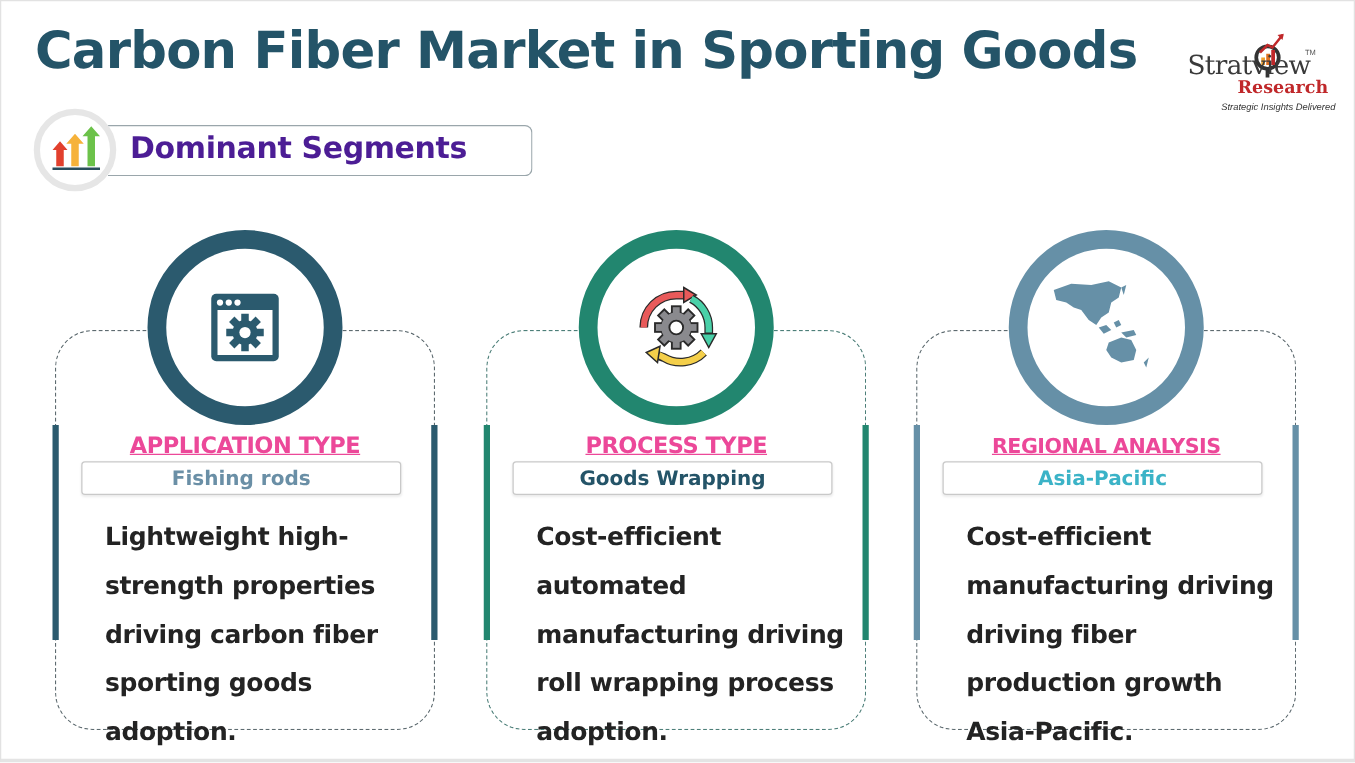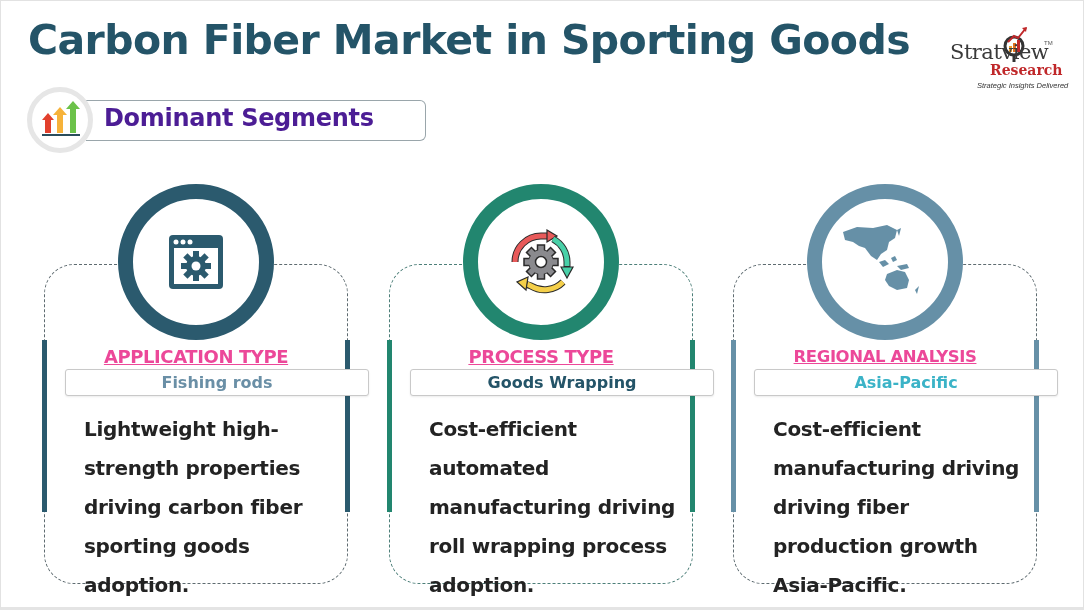--- a/index.html
+++ b/index.html
@@ -23,21 +23,21 @@
 
     .card { position: absolute; top: 264px; width: 304px; height: 320px; }
     .card .dash { position: absolute; left: 0; top: 0; width: 100%; height: 100%; border: 1.5px dashed #5e6b70; border-radius: 30px; }
     .card.teal .dash { background: linear-gradient(#ffffff, #ffffff) padding-box; }
     .card .bar { position: absolute; top: 76px; width: 5px; height: 172px; }
     .card .bar.l { left: -2px; }
     .card .bar.r { right: -2px; }
     .card .ring { position: absolute; top: -80px; left: 50%; margin-left: -78px; width: 156px; height: 156px; border-radius: 50%; background: #fff; border-width: 15px; border-style: solid; z-index: 2; }
     .card .ring svg { position: absolute; left: 50%; top: 50%; transform: translate(-50%, -50%); }
     .card .heading { position: absolute; top: 82px; left: 0; width: 100%; text-align: center; font-weight: bold; font-size: 18px; color: #ec4899; letter-spacing: -0.4px; white-space: nowrap; text-decoration: underline; }
-    .card .pill { position: absolute; top: 105px; left: 21px; width: 304px; height: 27px; border: 1px solid #c9c9c9; border-radius: 3px; background: #fff; box-shadow: 0 1px 2px rgba(0,0,0,0.08); text-align: center; font-weight: bold; font-size: 16px; line-height: 25px; white-space: nowrap; }
+    .card .pill { position: absolute; top: 105px; left: 21px; width: 256px; height: 27px; border: 1px solid #c9c9c9; border-radius: 3px; background: #fff; box-shadow: 0 1px 2px rgba(0,0,0,0.08); text-align: center; font-weight: bold; font-size: 16px; line-height: 25px; white-space: nowrap; }
     .card .desc { position: absolute; top: 146px; left: 40px; width: 250px; font-size: 20px; line-height: 39px; color: #232323; font-weight: bold; letter-spacing: -0.3px; }
 
     .c1 { left: 44px; }
     .c2 { left: 389px; }
     .c3 { left: 733px; }
     .c1 .bar, .c1 .ring { background-color: #2b5a6e; }
     .c1 .ring { background: #fff; border-color: #2b5a6e; }
     .c2 .bar { background: #22866f; }
     .c2 .ring { border-color: #22866f; }
     .c3 .bar { background: #6690a7; }

